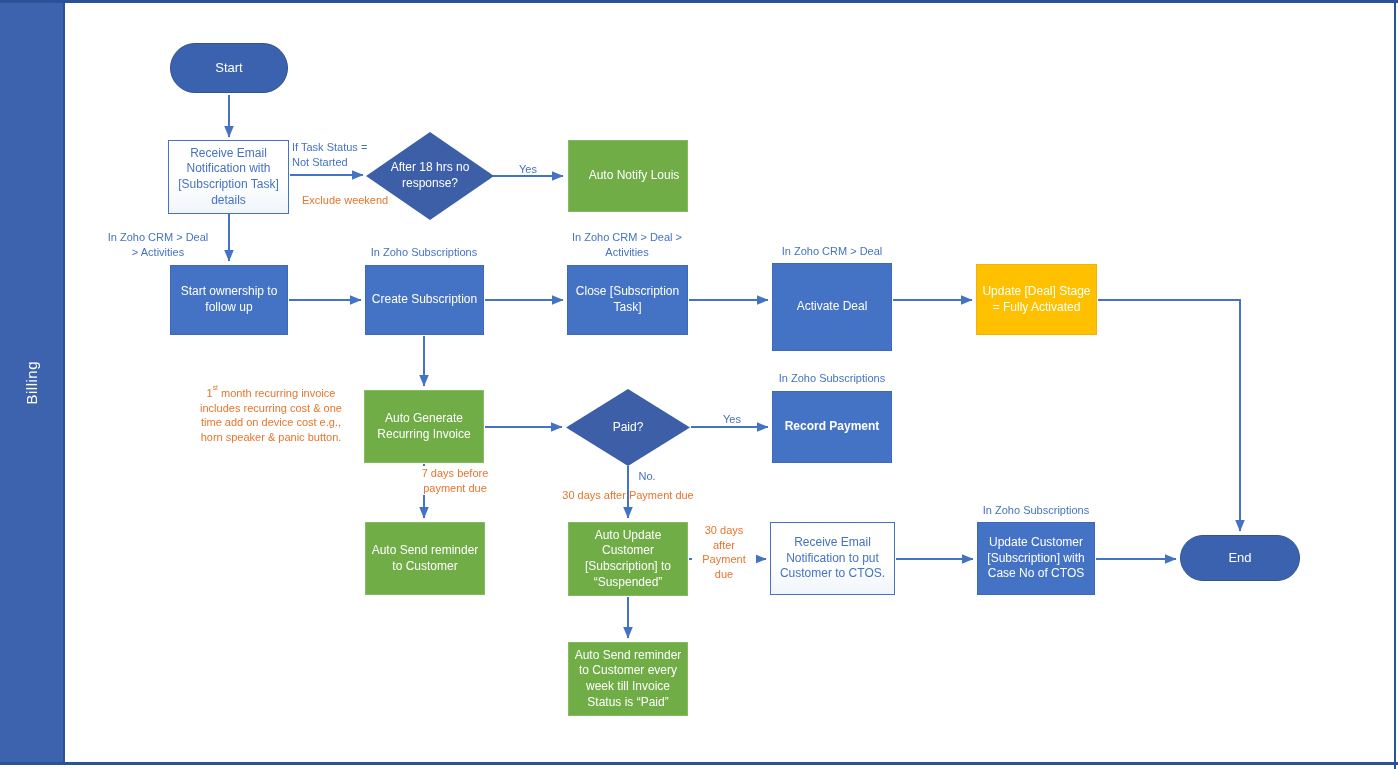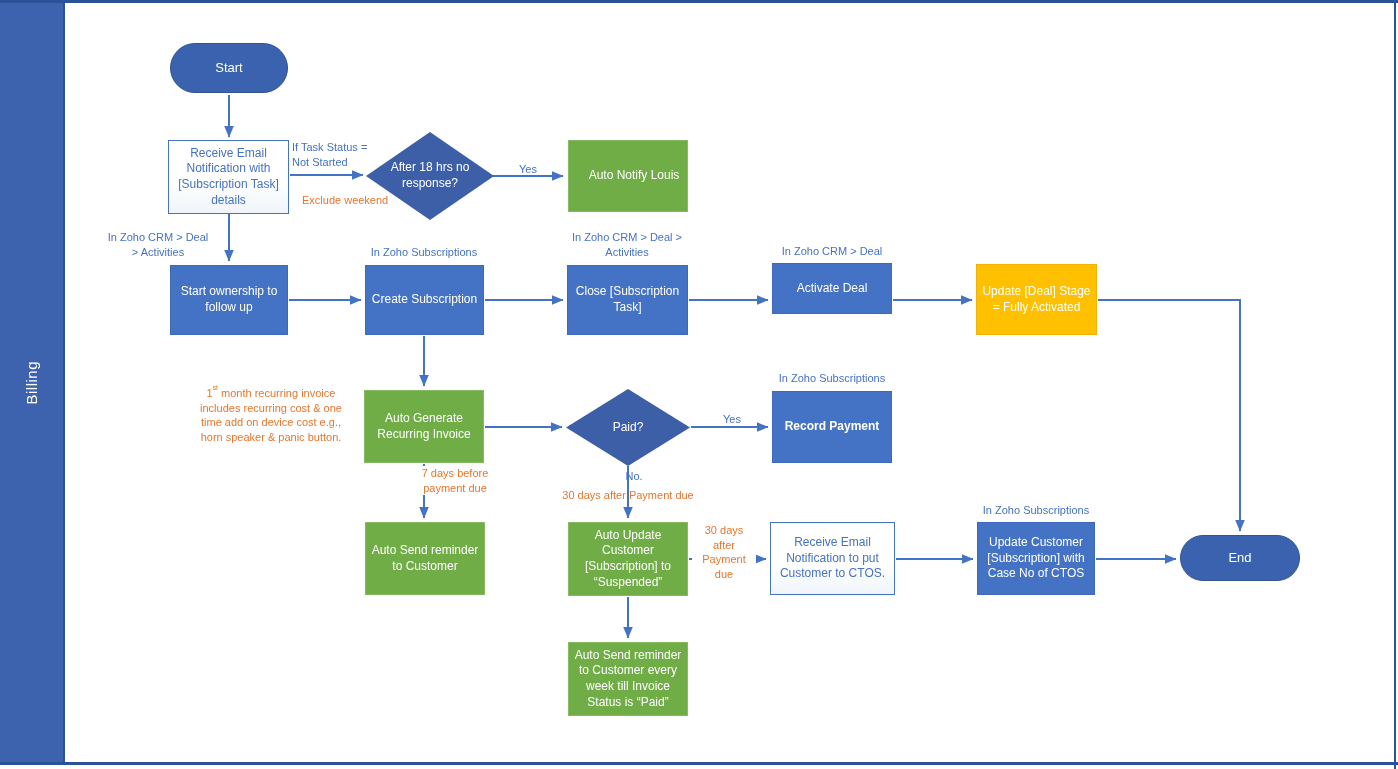--- a/index.html
+++ b/index.html
@@ -95,21 +95,21 @@
   </div>
 
   <div class="node green" style="left:568px;top:140px;width:120px;height:72px;padding-left:16px;">Auto Notify Louis</div>
 
   <div class="node rect-blue" style="left:170px;top:265px;width:118px;height:70px;">Start ownership to follow up</div>
 
   <div class="node rect-blue" style="left:365px;top:265px;width:119px;height:70px;">Create Subscription</div>
 
   <div class="node rect-blue" style="left:567px;top:265px;width:121px;height:70px;">Close [Subscription Task]</div>
 
-  <div class="node rect-blue" style="left:772px;top:263px;width:120px;height:51px;">Activate Deal</div>
+  <div class="node rect-blue" style="left:772px;top:263px;width:120px;height:88px;">Activate Deal</div>
 
   <div class="node yellow" style="left:976px;top:264px;width:121px;height:71px;">Update [Deal] Stage = Fully Activated</div>
 
   <div class="node green" style="left:364px;top:390px;width:120px;height:73px;">Auto Generate Recurring Invoice</div>
 
   <div class="node diamond" style="left:566px;top:389px;width:124px;height:77px;">
     <span>Paid?</span>
   </div>
 
   <div class="node rect-blue" style="left:772px;top:391px;width:120px;height:72px;font-weight:bold;">Record Payment</div>
@@ -142,21 +142,21 @@
 Activities</div>
 
   <div class="lbl center" style="left:752px;top:244px;width:160px;">In Zoho CRM &gt; Deal</div>
 
   <div class="lbl center" style="left:752px;top:371px;width:160px;">In Zoho Subscriptions</div>
 
   <div class="lbl center" style="left:956px;top:503px;width:160px;">In Zoho Subscriptions</div>
 
   <div class="lbl center" style="left:714px;top:412px;width:36px;">Yes</div>
 
-  <div class="lbl center" style="left:612px;top:469px;width:44px;">No.</div>
+  <div class="lbl center" style="left:625px;top:469px;width:44px;">No.</div>
 
   <div class="lbl orange center" style="left:528px;top:488px;width:200px;">30 days after Payment due</div>
 
   <div class="lbl orange center whitebg" style="left:384px;top:466px;width:80px;margin-left:31px;">7 days before
 payment due</div>
 
   <div class="lbl orange center whitebg" style="left:692px;top:523px;width:64px;">30 days
 after
 Payment
 due</div>

